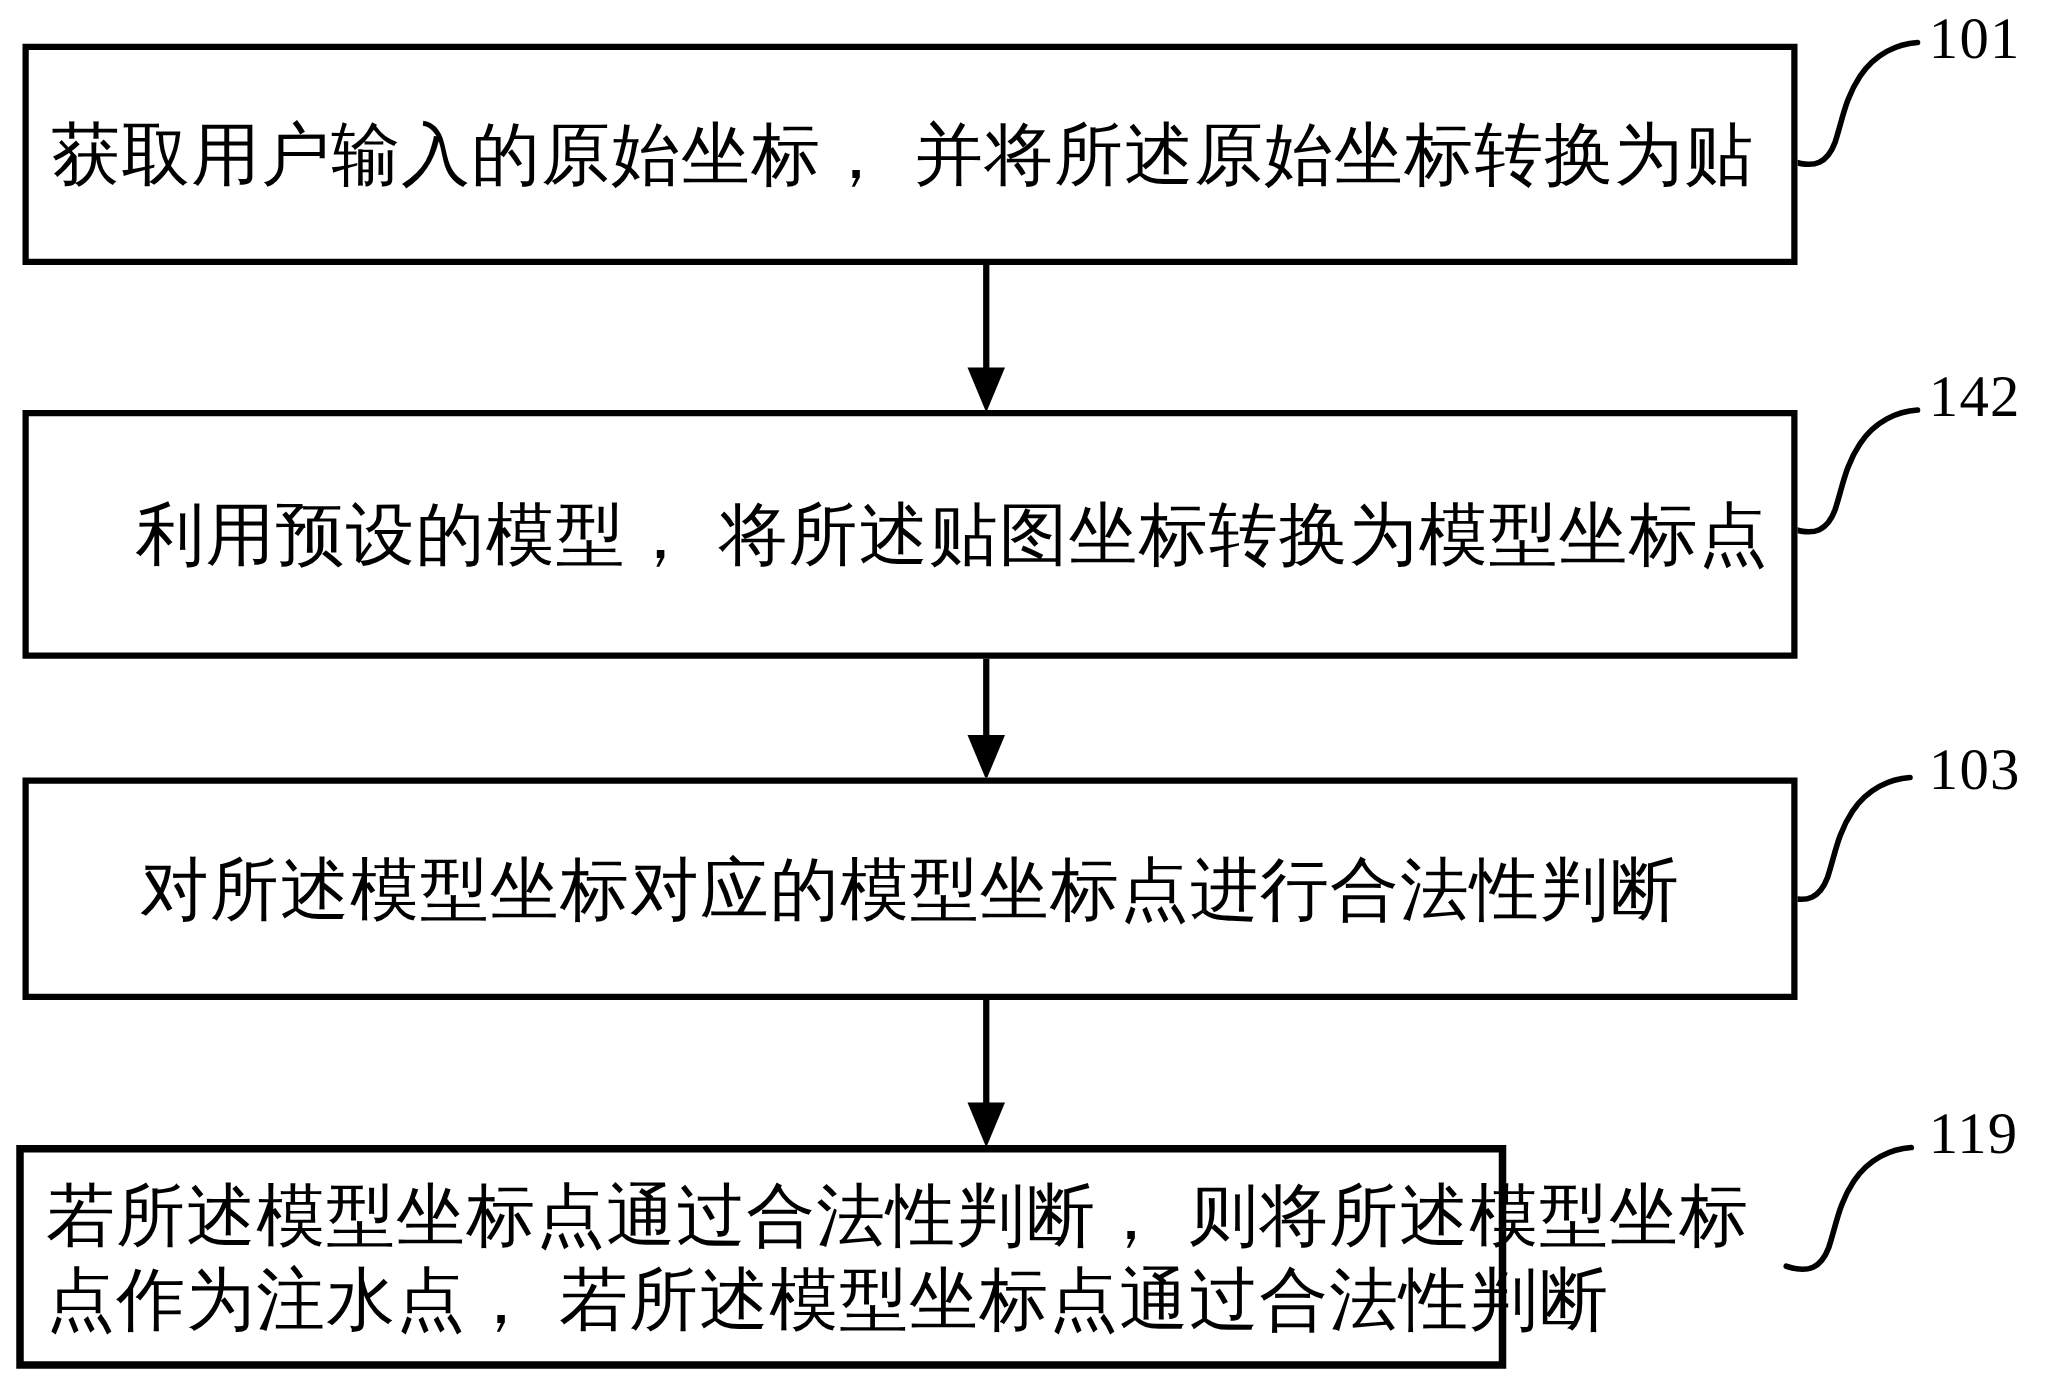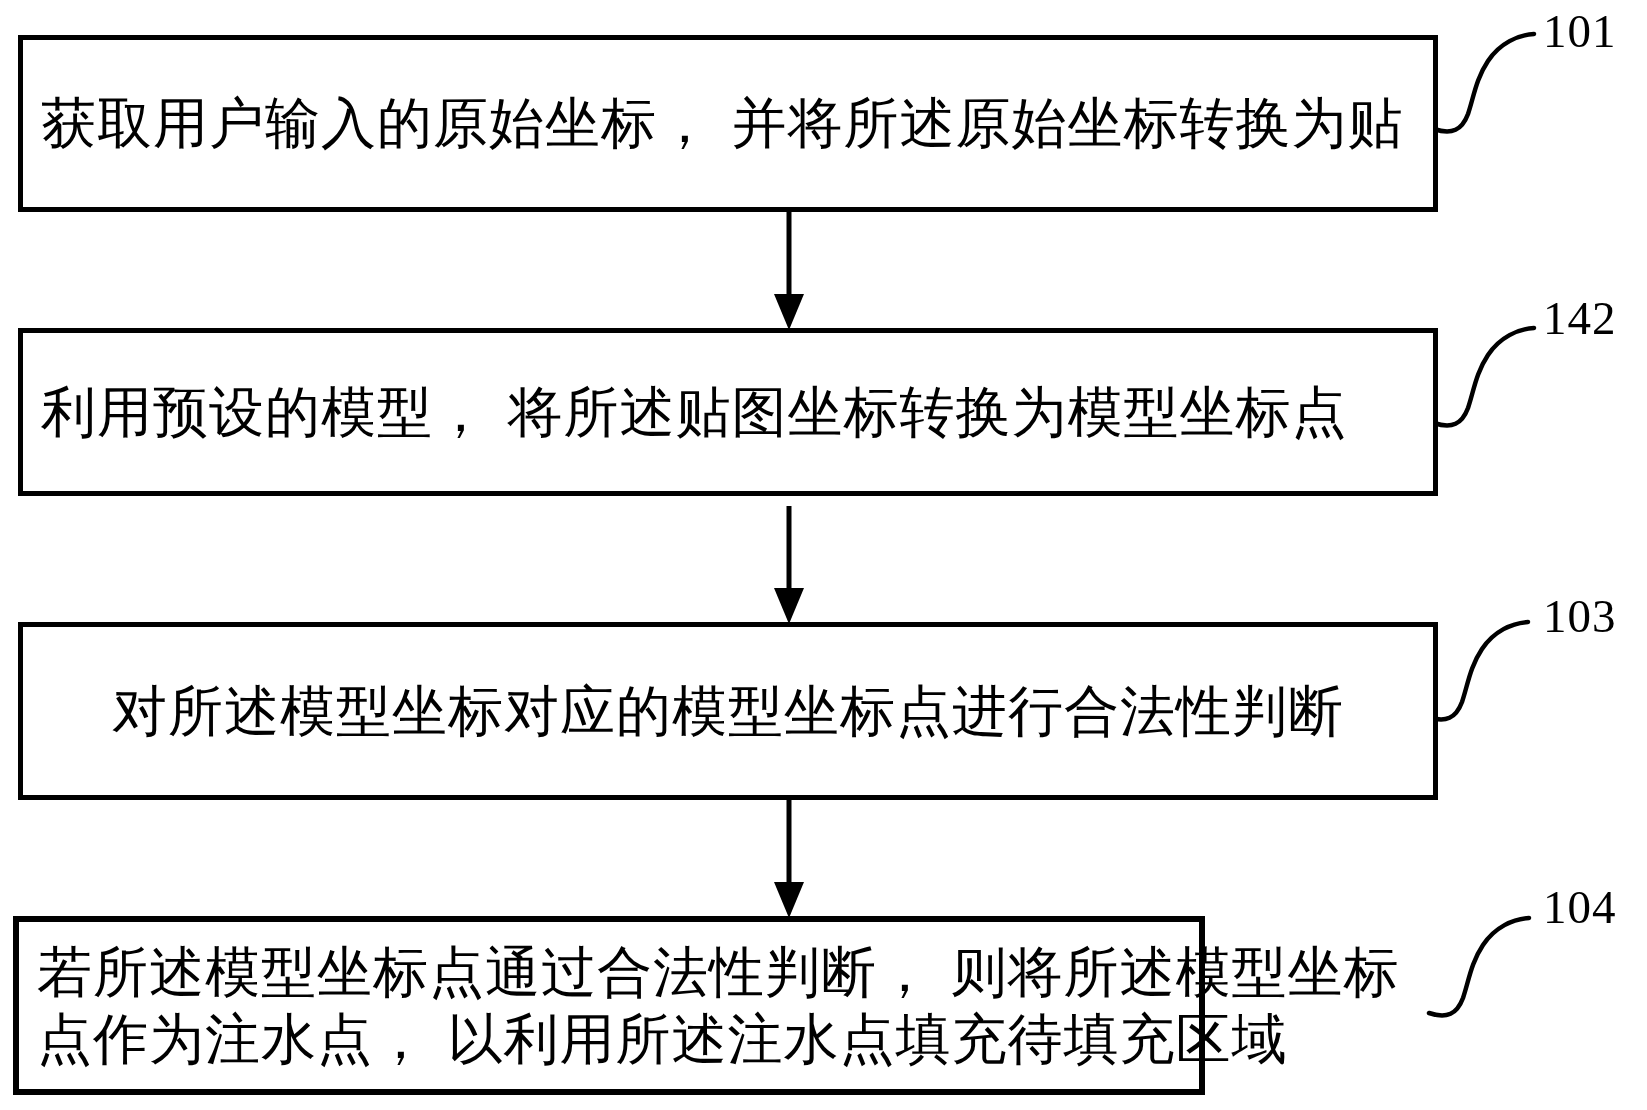--- a/index.html
+++ b/index.html
@@ -35,21 +35,21 @@
   }
   .box .line {
     font-size: 55px;
     line-height: 67px;
     letter-spacing: 1px;
     color: #000000;
     white-space: nowrap;
     text-align: left;
   }
   #box1 { left: 18px;  top: 35px;  width: 1420px; height: 177px; }
-  #box2 { left: 18px;  top: 328px; width: 1420px; height: 168px; }
+  #box2 { left: 18px;  top: 328px; width: 1420px; height: 199px; align-items: flex-end; }
   #box3 { left: 18px;  top: 622px; width: 1420px; height: 178px; }
   #box4 { left: 13px;  top: 916px; width: 1192px; height: 179px; border-width: 6px; }
   #box3 .line { text-align: center; }
   .ref {
     position: absolute;
     left: 1543px;
     font-family: "Liberation Serif", "DejaVu Serif", serif;
     font-size: 47px;
     line-height: 1;
     color: #000000;
@@ -93,21 +93,21 @@
   <div class="box" id="box2">
     <div class="line">利用预设的模型， 将所述贴图坐标转换为模型坐标点</div>
   </div>
 
   <div class="box" id="box3">
     <div class="line">对所述模型坐标对应的模型坐标点进行合法性判断</div>
   </div>
 
   <div class="box" id="box4">
     <div class="line">若所述模型坐标点通过合法性判断， 则将所述模型坐标</div>
-    <div class="line">点作为注水点， 以利用所述注水点填充待填充区域</div>
+    <div class="line">点作为注水点， 若所述模型坐标点通过合法性判断</div>
   </div>
 
   <div class="ref" id="ref101">101</div>
   <div class="ref" id="ref102">142</div>
   <div class="ref" id="ref103">103</div>
-  <div class="ref" id="ref104">104</div>
+  <div class="ref" id="ref104">119</div>
 
 </div>
 
 </body></html>

